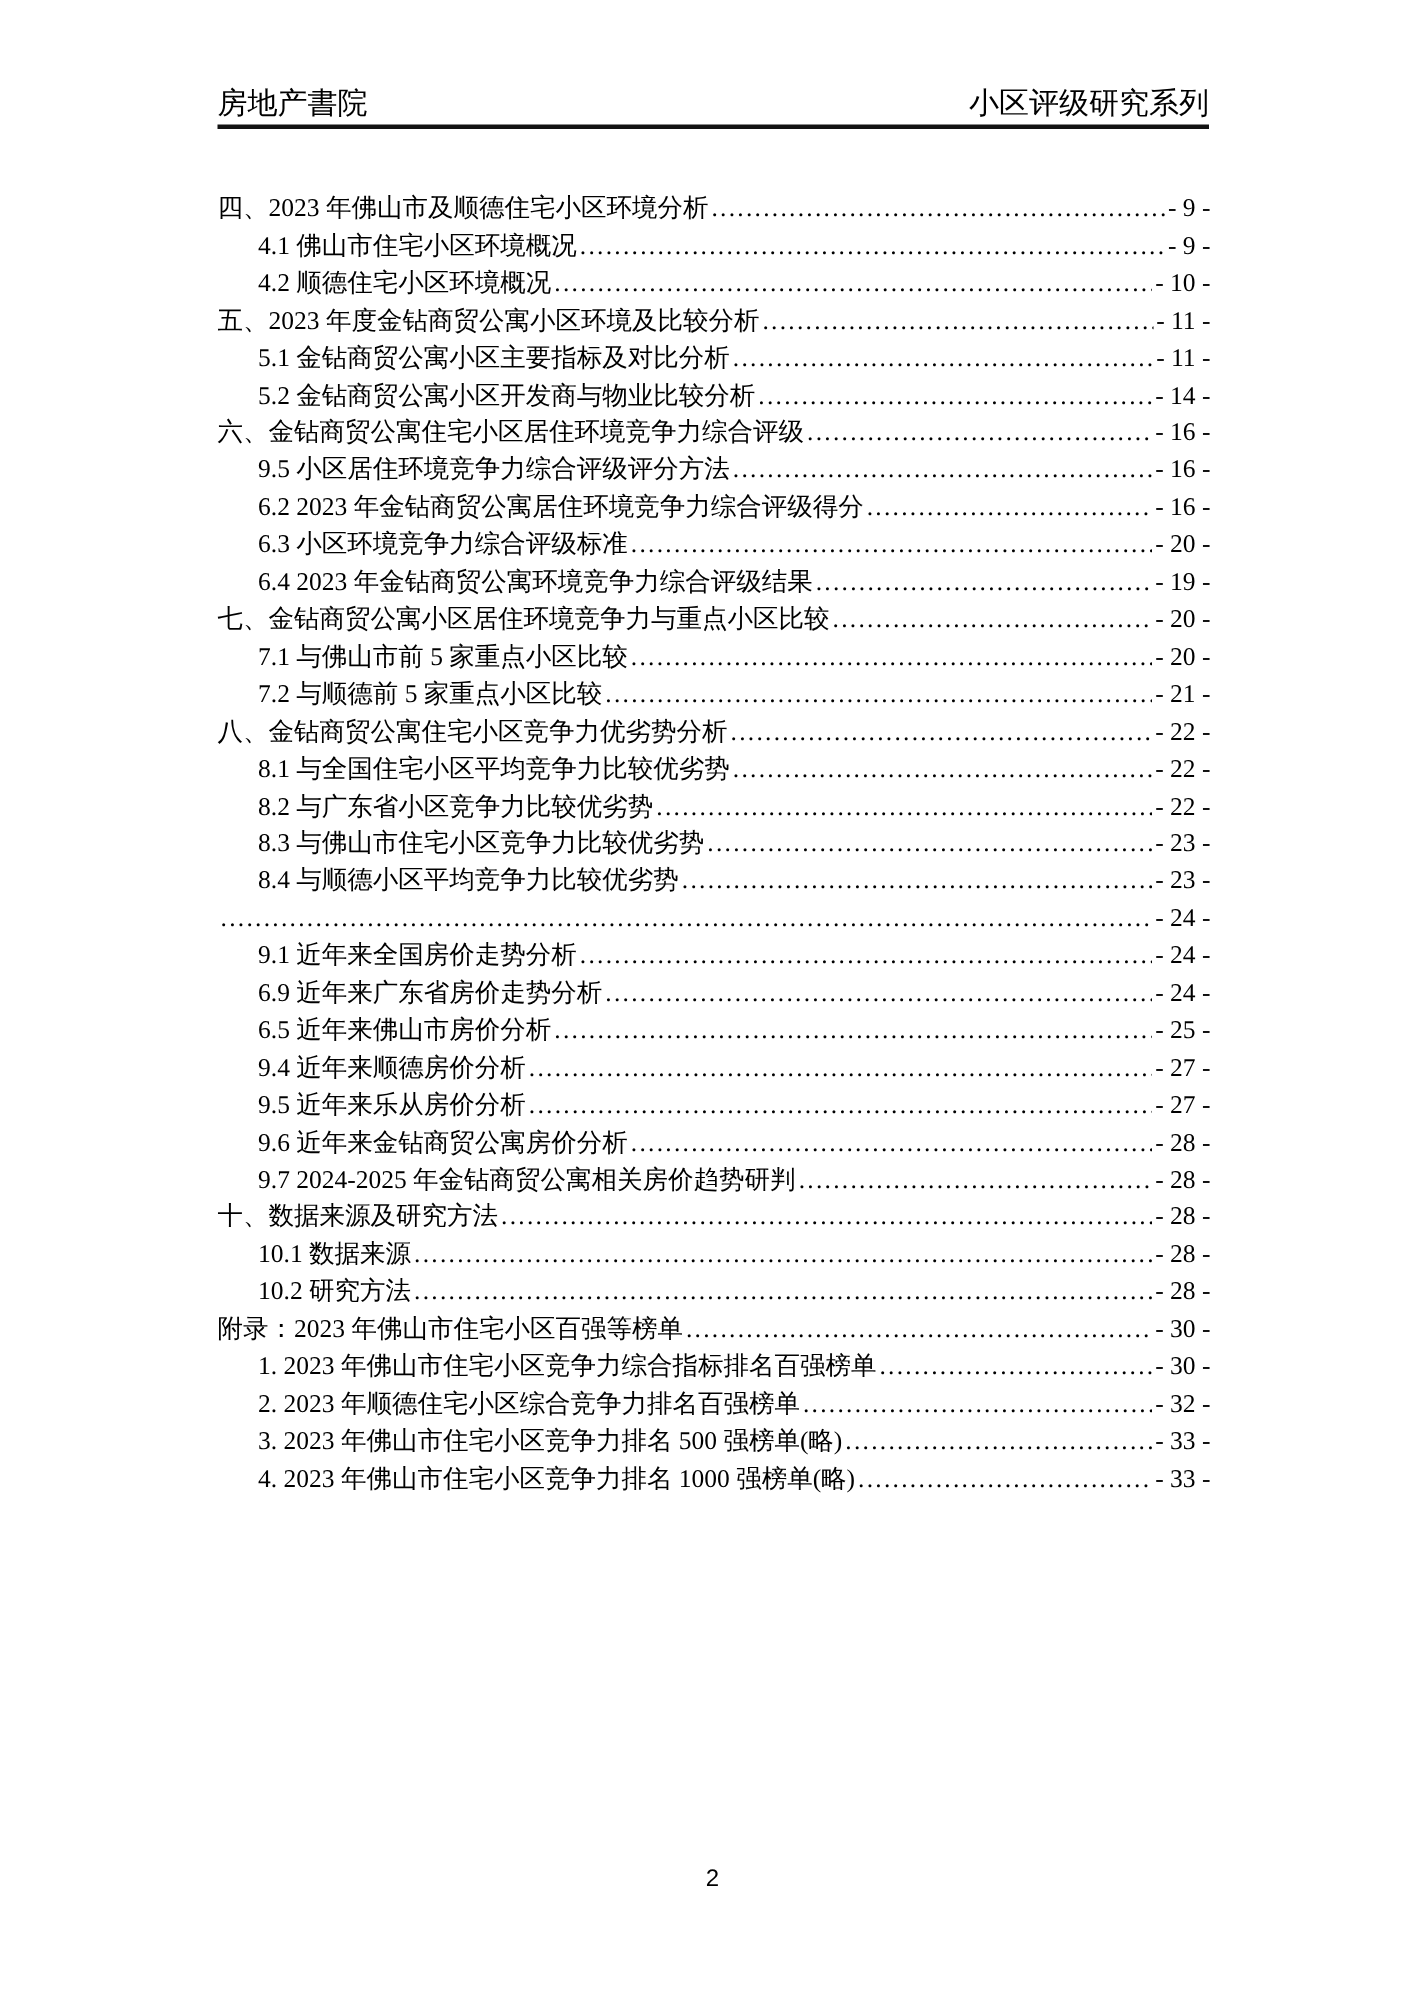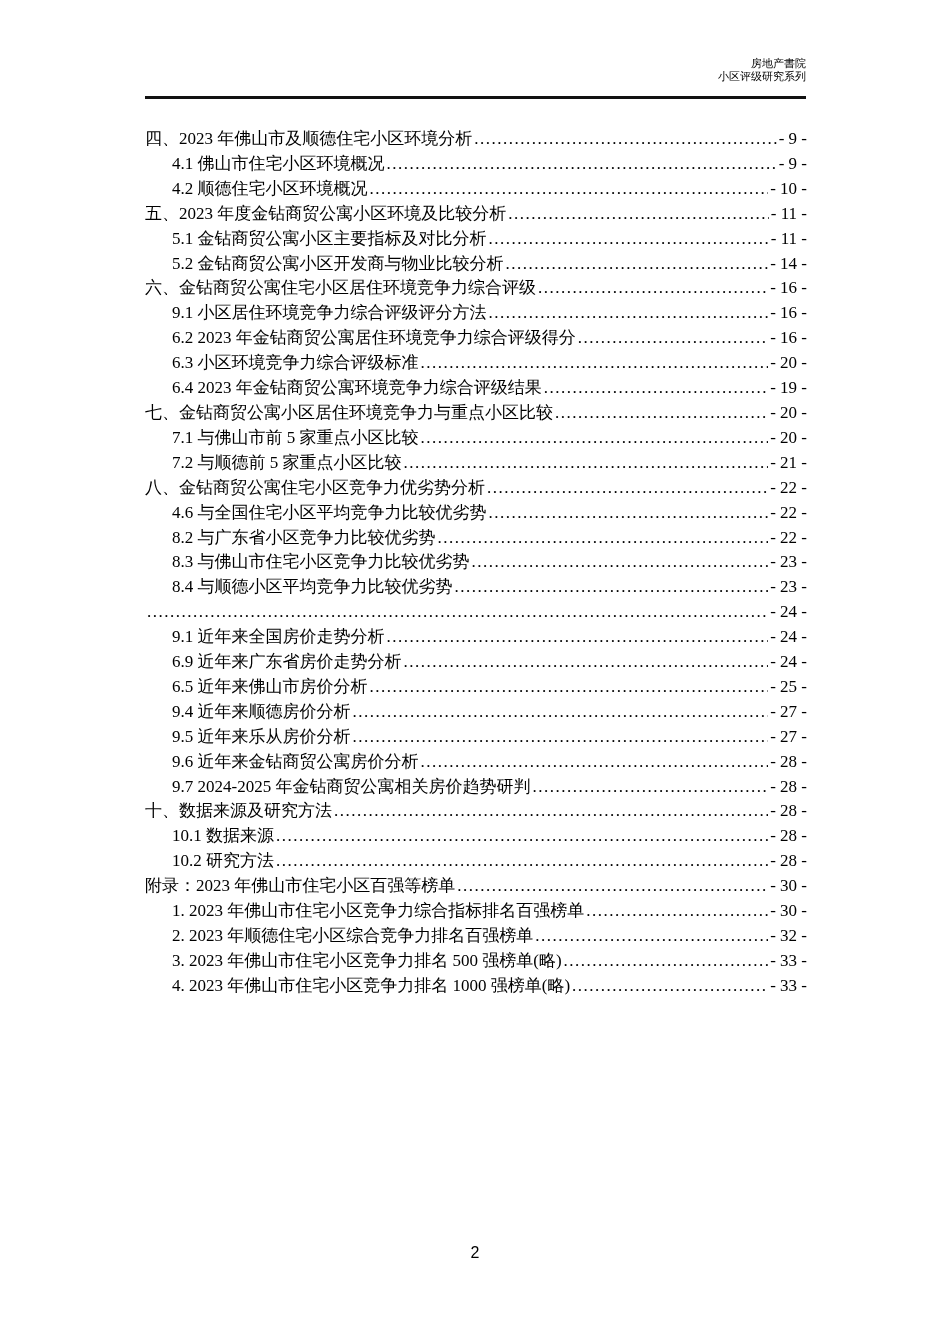--- a/index.html
+++ b/index.html
@@ -10,24 +10,23 @@
     background:#ffffff;
     color:#000;
     font-family:"Liberation Serif","DejaVu Serif",serif;
     overflow:hidden;
   }
   
   .hdr{
     position:absolute;left:145px;top:57px;width:661px;
     display:flex;justify-content:space-between;align-items:flex-end;
     font-family:"Liberation Sans","DejaVu Sans",sans-serif;
-    font-size:11px;line-height:1.2;
-    padding-bottom:13px;
+    font-size:20px;line-height:1.2;
+    padding-bottom:2px;
     border-bottom:3px solid #121212;
-    flex-direction:column;
   }
   
   .toc{
     position:absolute;left:145px;top:127px;width:662px;
     font-size:17px;line-height:24.9px;
   }
   .toc-row{display:flex;align-items:baseline;white-space:nowrap;justify-content:center;}
   .toc-row.lv2{padding-left:27px;}
   .toc-row .title{flex:none;}
   .toc-row .dots{
@@ -85,21 +84,21 @@
         <span class="title">5.2 金钻商贸公寓小区开发商与物业比较分析</span>
         <span class="dots"></span>
         <span class="pg">- 14 -</span>
       </div>
       <div class="toc-row lv1">
         <span class="title">六、金钻商贸公寓住宅小区居住环境竞争力综合评级</span>
         <span class="dots"></span>
         <span class="pg">- 16 -</span>
       </div>
       <div class="toc-row lv2">
-        <span class="title">9.1 小区居住环境竞争力综合评级评分方法</span>
+        <span class="title">9.5 小区居住环境竞争力综合评级评分方法</span>
         <span class="dots"></span>
         <span class="pg">- 16 -</span>
       </div>
       <div class="toc-row lv2">
         <span class="title">6.2 2023 年金钻商贸公寓居住环境竞争力综合评级得分</span>
         <span class="dots"></span>
         <span class="pg">- 16 -</span>
       </div>
       <div class="toc-row lv2">
         <span class="title">6.3 小区环境竞争力综合评级标准</span>
@@ -125,21 +124,21 @@
         <span class="title">7.2 与顺德前 5 家重点小区比较</span>
         <span class="dots"></span>
         <span class="pg">- 21 -</span>
       </div>
       <div class="toc-row lv1">
         <span class="title">八、金钻商贸公寓住宅小区竞争力优劣势分析</span>
         <span class="dots"></span>
         <span class="pg">- 22 -</span>
       </div>
       <div class="toc-row lv2">
-        <span class="title">4.6 与全国住宅小区平均竞争力比较优劣势</span>
+        <span class="title">8.1 与全国住宅小区平均竞争力比较优劣势</span>
         <span class="dots"></span>
         <span class="pg">- 22 -</span>
       </div>
       <div class="toc-row lv2">
         <span class="title">8.2 与广东省小区竞争力比较优劣势</span>
         <span class="dots"></span>
         <span class="pg">- 22 -</span>
       </div>
       <div class="toc-row lv2">
         <span class="title">8.3 与佛山市住宅小区竞争力比较优劣势</span>

